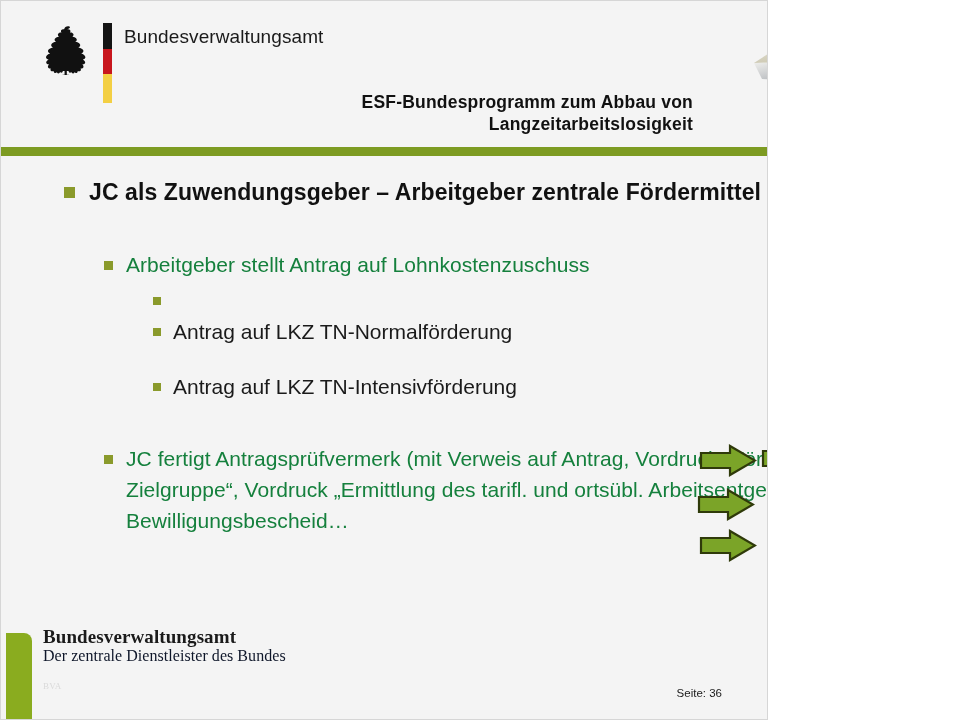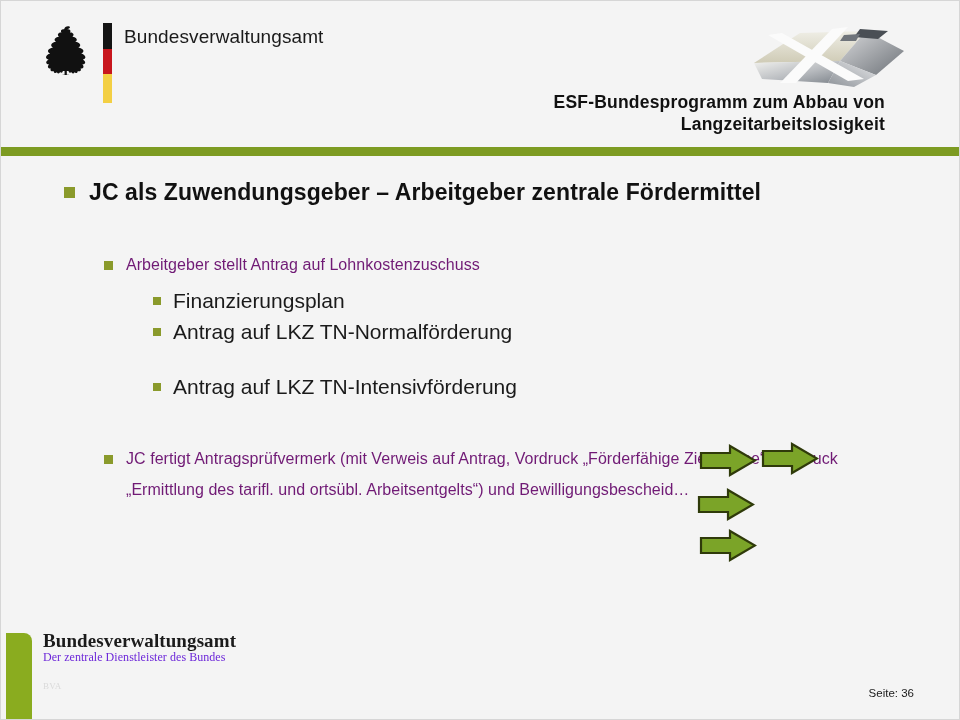--- a/index.html
+++ b/index.html
@@ -6,21 +6,21 @@
     margin: 0;
     padding: 0;
     background: #ffffff;
   }
   body {
     font-family: "Liberation Sans", sans-serif;
   }
 
   .slide {
     position: relative;
-    width: 960px;
+    width: 768px;
     height: 720px;
     background: #f4f4f4;
     box-sizing: border-box;
     border: 1px solid #d6d6d6;
     overflow: hidden;
   }
 
   
   .header {
     position: absolute;
@@ -130,22 +130,22 @@
   }
 
   
   .lvl2 {
     position: absolute;
     left: 103px;
     width: 790px;
   }
   .lvl2 .bullet { width: 9px; height: 9px; margin-right: 13px; margin-top: 12px; }
   .lvl2 .txt {
-    font-size: 16px;
-    color: #701a75;
+    font-size: 21px;
+    color: #15803d;
     line-height: 31px;
     letter-spacing: 0.05px;
   }
 
   
   .lvl3 {
     position: absolute;
     left: 152px;
     width: 600px;
   }
@@ -191,22 +191,22 @@
   }
   .footer-logo .fl-main {
     font-family: "Liberation Serif", serif;
     font-weight: bold;
     font-size: 19px;
     color: #1b1b1b;
     letter-spacing: 0.1px;
   }
   .footer-logo .fl-sub {
     font-family: "Liberation Serif", serif;
-    font-size: 12px;
-    color: #6d28d9;
+    font-size: 16px;
+    color: #0f172a;
     letter-spacing: 0.05px;
   }
   .footer-logo .fl-faint {
     font-family: "Liberation Serif", serif;
     font-size: 9px;
     color: #dadada;
     letter-spacing: 0.2px;
     margin-top: 16px;
   }
 
@@ -281,21 +281,20 @@
       <span class="txt">JC als Zuwendungsgeber – Arbeitgeber zentrale Fördermittel</span>
     </div>
 
     <div class="line lvl2 p-item1">
       <span class="bullet"></span>
       <span class="txt">Arbeitgeber stellt Antrag auf Lohnkostenzuschuss</span>
     </div>
 
     <div class="line lvl3 p-item2">
       <span class="bullet"></span>
-      <span class="txt">Finanzierungsplan</span>
     </div>
 
     <div class="line lvl3 p-item3">
       <span class="bullet"></span>
       <span class="txt">Antrag auf LKZ TN-Normalförderung</span>
     </div>
 
     <div class="line lvl3 p-item4">
       <span class="bullet"></span>
       <span class="txt">Antrag auf LKZ TN-Intensivförderung</span>

